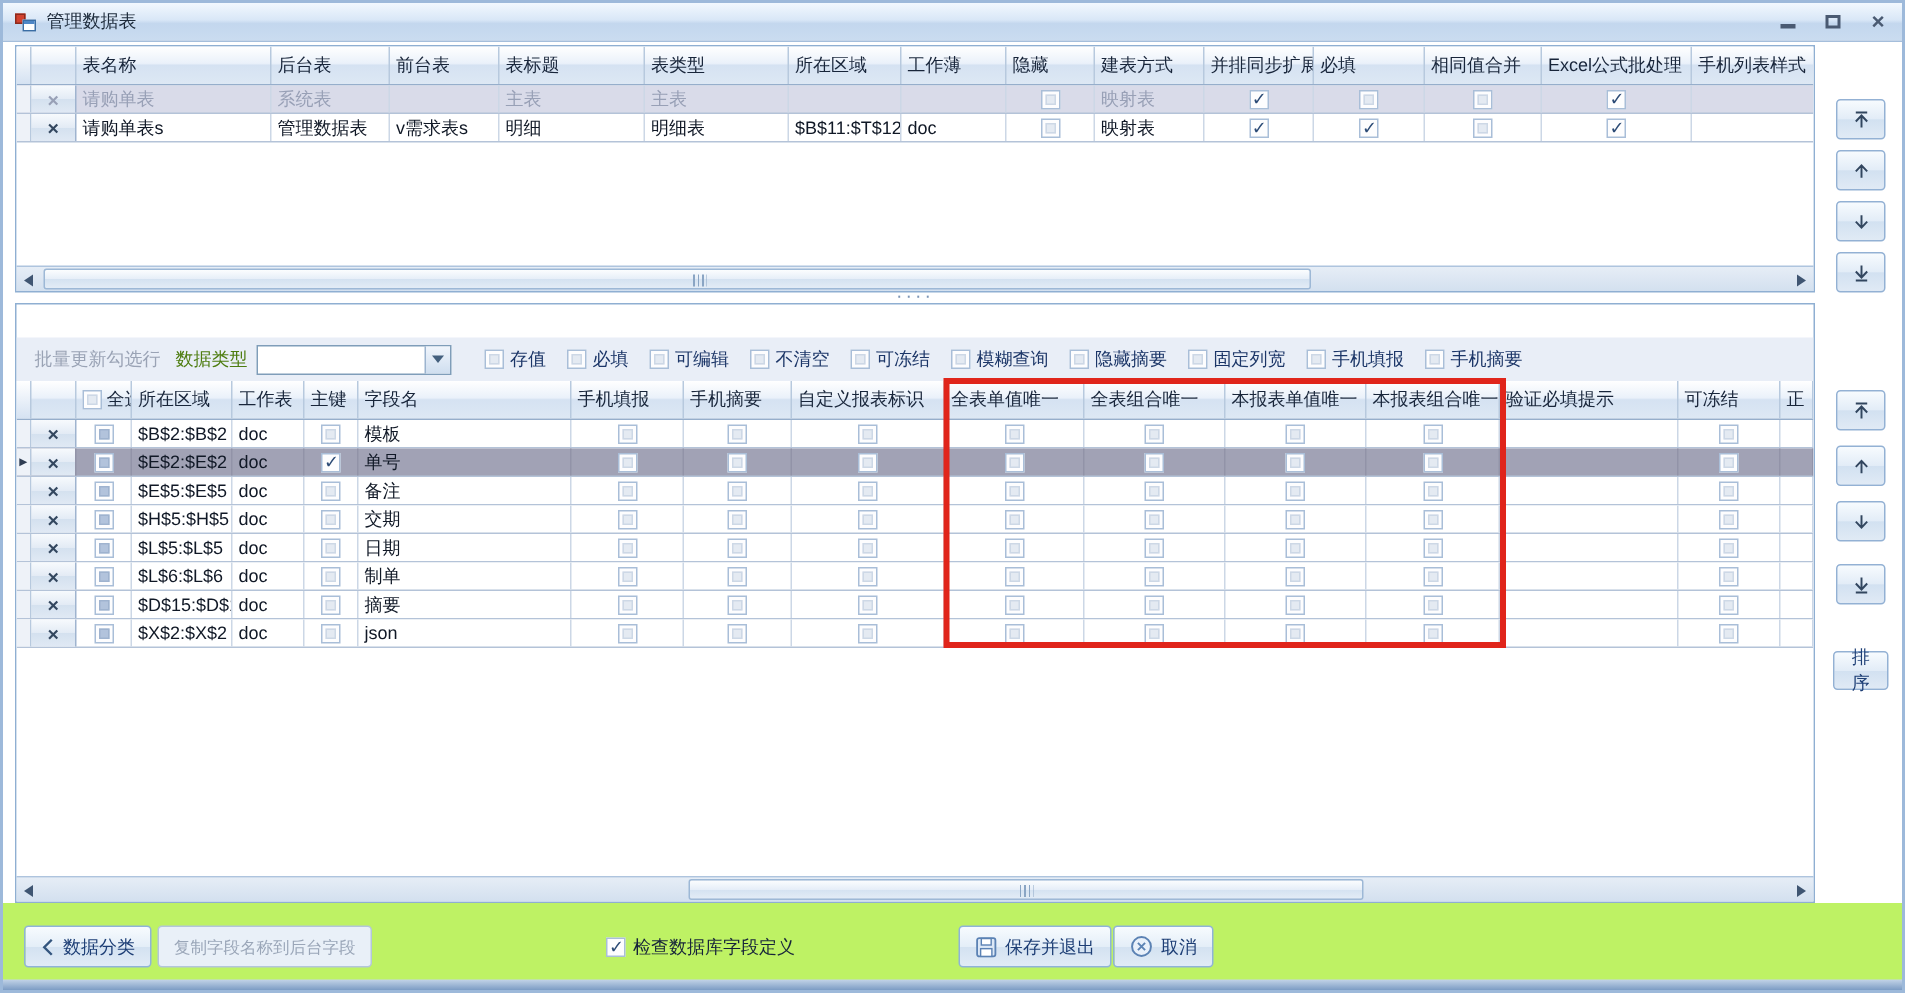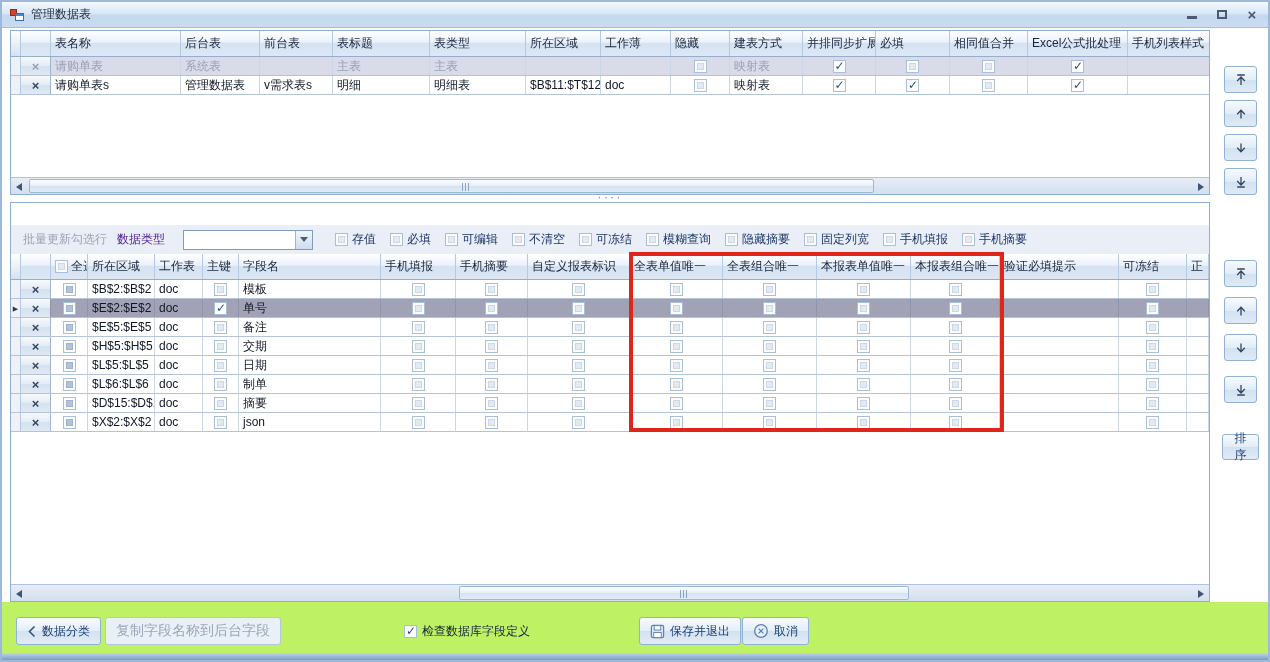--- a/index.html
+++ b/index.html
@@ -61,40 +61,40 @@
     background:repeating-linear-gradient(90deg,#8aa5c4 0 1px,transparent 1px 3px);}
   
   .splitter{position:absolute;left:8px;top:192px;width:1200px;height:8px;display:flex;align-items:center;justify-content:center;}
   .splitter-dots{color:#7a94b5;font-size:13px;line-height:4px;letter-spacing:2px;height:6px;}
   
   .section-header{position:absolute;left:0;top:0;right:0;height:22px;
     background:linear-gradient(#f7fafd,#dce7f4);border-bottom:1px solid #b7cbe2;
     display:flex;align-items:center;padding-left:12px;font-size:12px;font-weight:bold;color:#1d3e75;}
   .toolbar{position:absolute;left:0;top:22px;right:0;height:29px;background:#e9eef7;display:flex;align-items:center;padding-left:12px;font-size:12px;}
   .batch-label{color:#9aa3b5;margin-right:10px;}
-  .dt-label{color:#4c1d95;margin-right:18px;}
+  .dt-label{color:#4d7c0f;margin-right:6px;}
   .combo{width:130px;height:20px;background:#fff;border:1px solid #7f9db9;position:relative;margin-right:22px;}
   .combo-btn{position:absolute;right:0;top:0;bottom:0;width:17px;
     background:linear-gradient(#f0f5fc,#cfdeef);border-left:1px solid #9cb4cf;display:flex;align-items:center;justify-content:center;}
   .tri-d{width:0;height:0;border-left:4px solid transparent;border-right:4px solid transparent;border-top:5px solid #44607e;}
   .tb-check{display:flex;align-items:center;gap:4px;margin-right:14px;color:#1c3668;white-space:nowrap;}
   
   .red-box{position:absolute;left:627px;top:250px;width:375px;height:180px;border:4px solid #e0251b;z-index:50;pointer-events:none;}
   
   .side-btn{position:absolute;left:1222px;width:33px;height:27px;border:1px solid #93b1d4;border-radius:3px;
     background:linear-gradient(#f7fbfe 0%,#e2ecf7 50%,#d2e1f1 51%,#e0eaf5 100%);display:flex;align-items:center;justify-content:center;padding:0;}
   .sort-btn{position:absolute;left:1220px;top:432px;width:37px;height:26px;border:1px solid #93b1d4;border-radius:3px;
     background:linear-gradient(#f7fbfe 0%,#e2ecf7 50%,#d2e1f1 51%,#e0eaf5 100%);font-size:12px;color:#1d3e75;
     display:flex;align-items:center;justify-content:center;font-family:inherit;}
   
   .footer{position:absolute;left:0;top:600px;right:0;height:55px;background:#bef264;}
   .f-btn{position:absolute;top:15px;height:28px;border:1px solid #8fb3d8;border-radius:3px;color:#1d3e75;font-size:12px;
     background:linear-gradient(#f7fbfe 0%,#e4eef8 50%,#d3e2f1 51%,#e1ebf6 100%);
     display:flex;align-items:center;justify-content:center;gap:5px;padding:0 10px;font-family:inherit;}
-  .f-btn.disabled{color:#9aa6b8;border-color:#b3c6da;background:#e9f0f8;font-size:14px;}
+  .f-btn.disabled{color:#9aa6b8;border-color:#b3c6da;background:#e9f0f8;font-size:11px;}
   .f-check{position:absolute;left:402px;top:21px;display:flex;align-items:center;gap:5px;font-size:12px;color:#16233a;}
   .bottom-strip{position:absolute;left:0;right:0;bottom:0;height:7px;background:linear-gradient(#c3d4e8,#7c9cc4);}
   svg{display:block;}
 </style>
 </head>
 <body>
 
 <div class="window">
 
   

